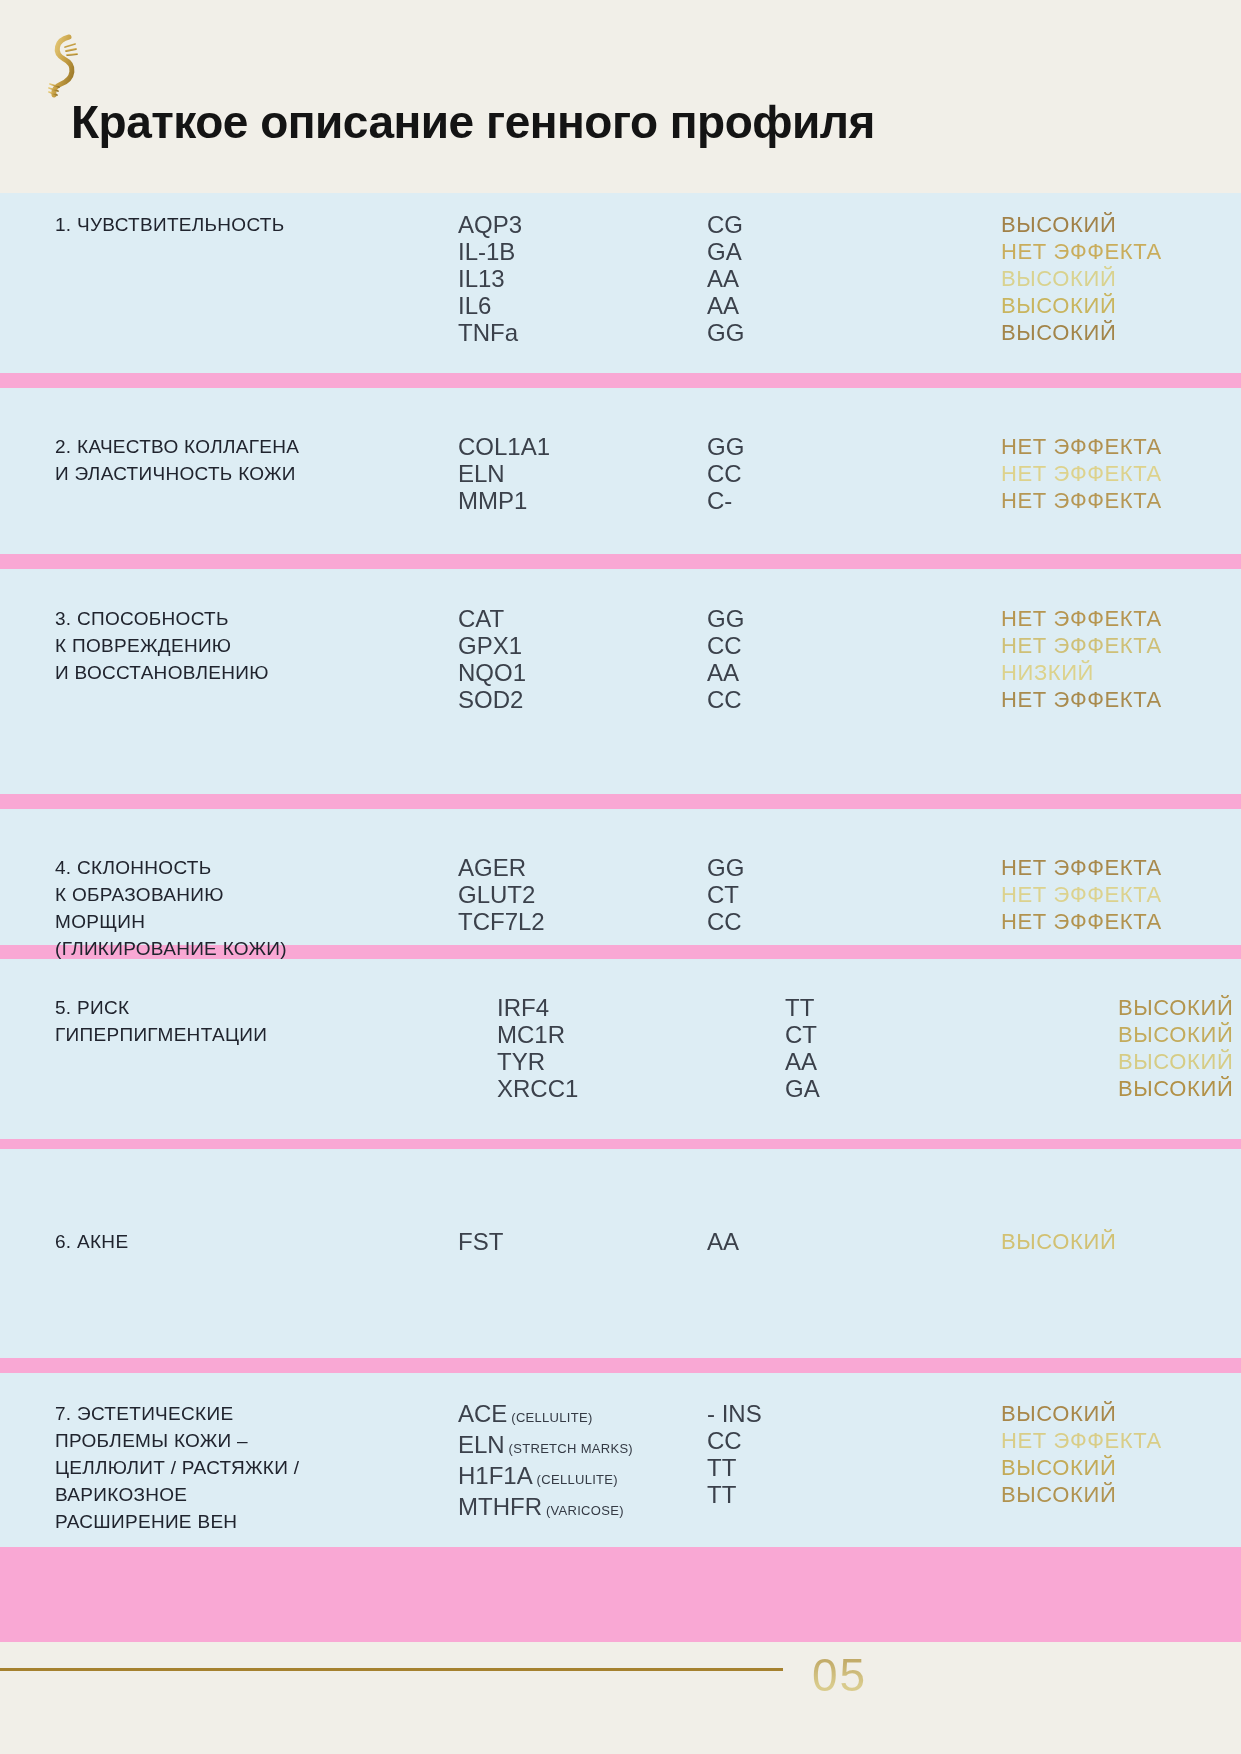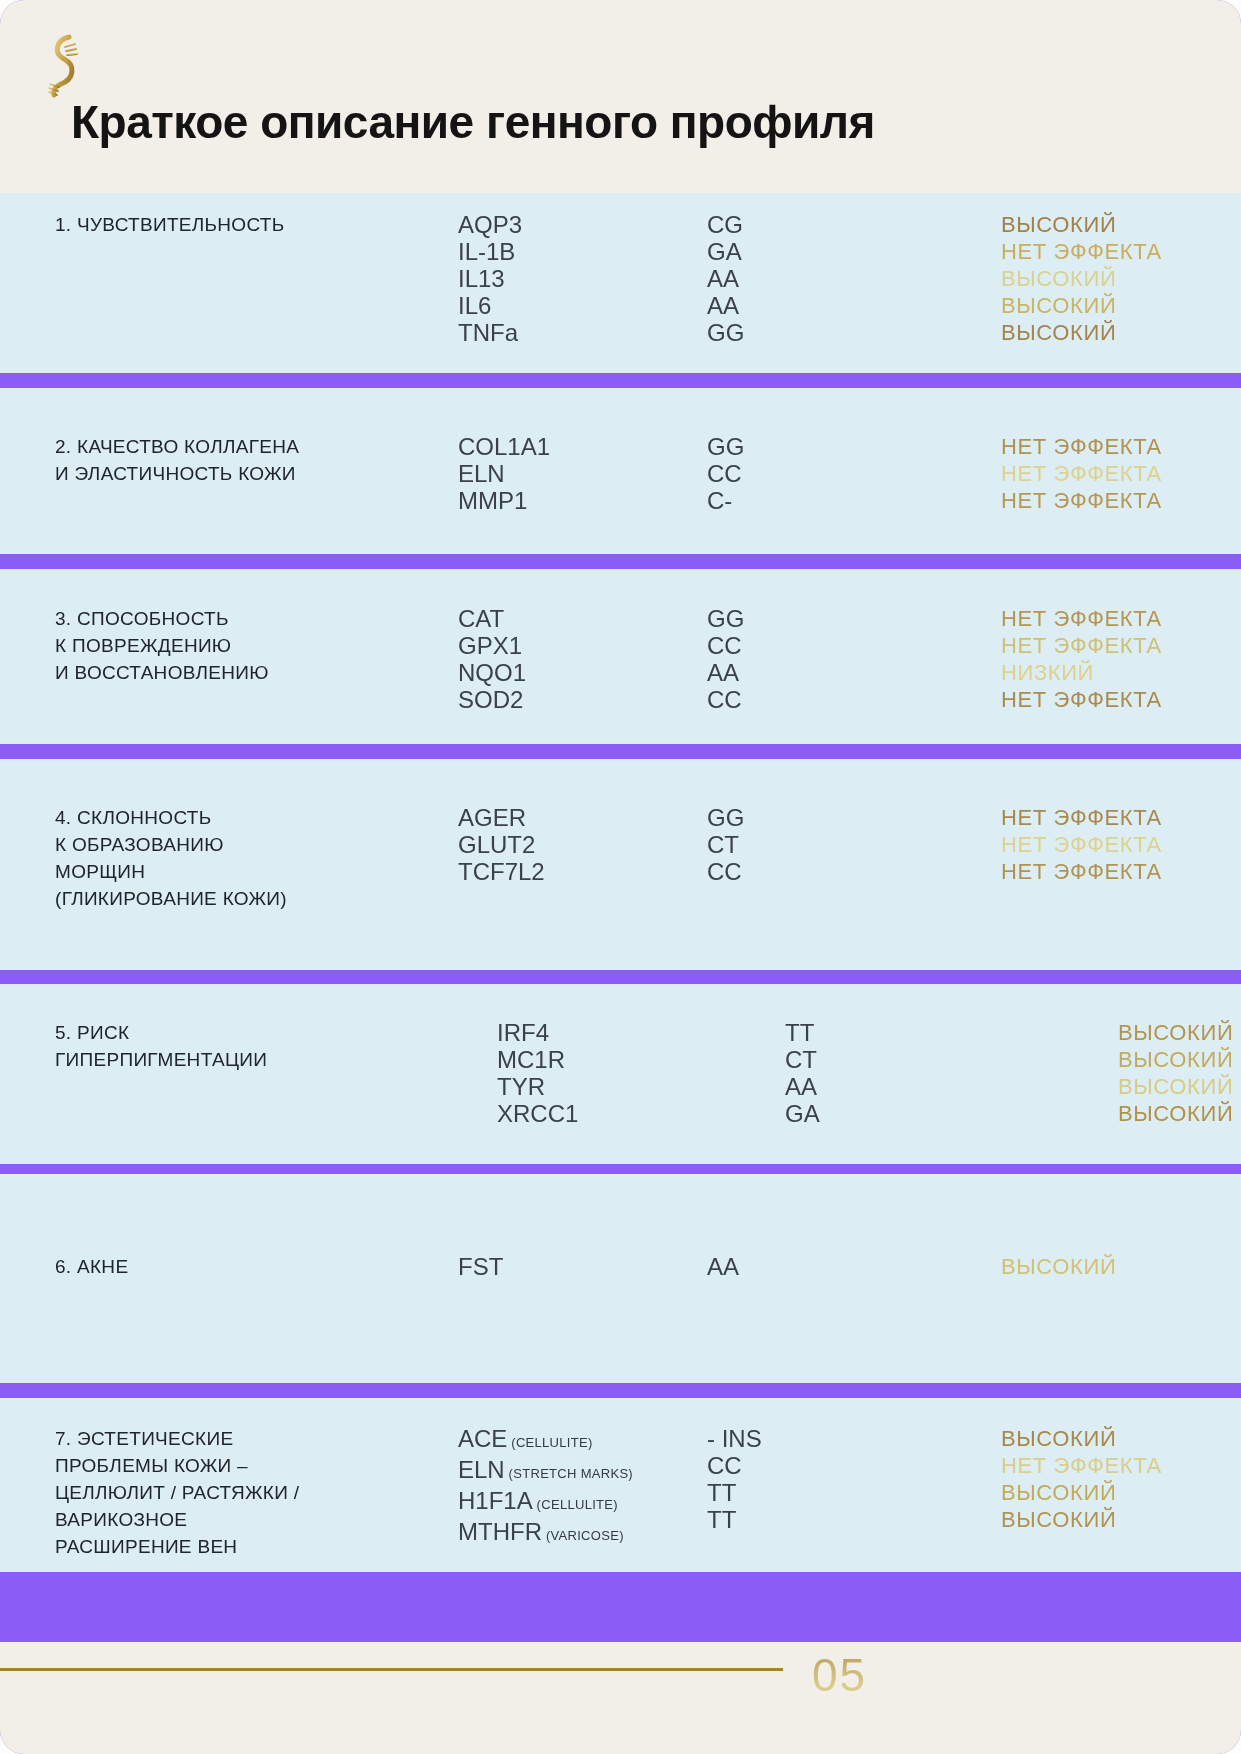--- a/index.html
+++ b/index.html
@@ -2,23 +2,22 @@
 <html lang="ru"><head>
 <meta charset="utf-8">
 <style>
   * { margin:0; padding:0; box-sizing:border-box; }
   html,body { width:1241px; }
   body { font-family:"Liberation Sans", sans-serif; background:#fdfdfb; }
 
   .page {
     position:relative;
     width:1241px; height:1754px;
-    background:#8b5cf6;
+    background:#f9a8d4;
     overflow:hidden;
-    border-radius:24px;
   }
 
   
   .page-header {
     position:relative;
     width:100%; height:193px;
     background:#f1efe8;
   }
   .logo {
     position:absolute; left:44px; top:34px;
@@ -46,22 +45,22 @@
   
   .section {
     display:grid;
     grid-template-columns:403px 249px 294px 1fr;
     padding-left:55px;
     background:#ddedf4;
     margin-bottom:15px;
   }
   .section:nth-of-type(1){ height:180px; padding-top:18px; }
   .section:nth-of-type(2){ height:166px; padding-top:45px; }
-  .section:nth-of-type(3){ height:175px; padding-top:36px; }
-  .section:nth-of-type(4){ height:211px; padding-top:45px; margin-bottom:14px; }
+  .section:nth-of-type(3){ height:225px; padding-top:36px; }
+  .section:nth-of-type(4){ height:136px; padding-top:45px; margin-bottom:14px; }
   .section:nth-of-type(5){ height:180px; padding-top:35px; margin-bottom:10px;gap:39px; }
   .section:nth-of-type(6){ height:209px; padding-top:79px; }
   .section:nth-of-type(7){ height:174px; padding-top:27px; margin-bottom:0; }
 
   .section-label {
     font-size:19px; font-weight:400; line-height:27px;
     letter-spacing:0.3px; color:#20242e;
     padding-right:30px;
   }
   .cell {

